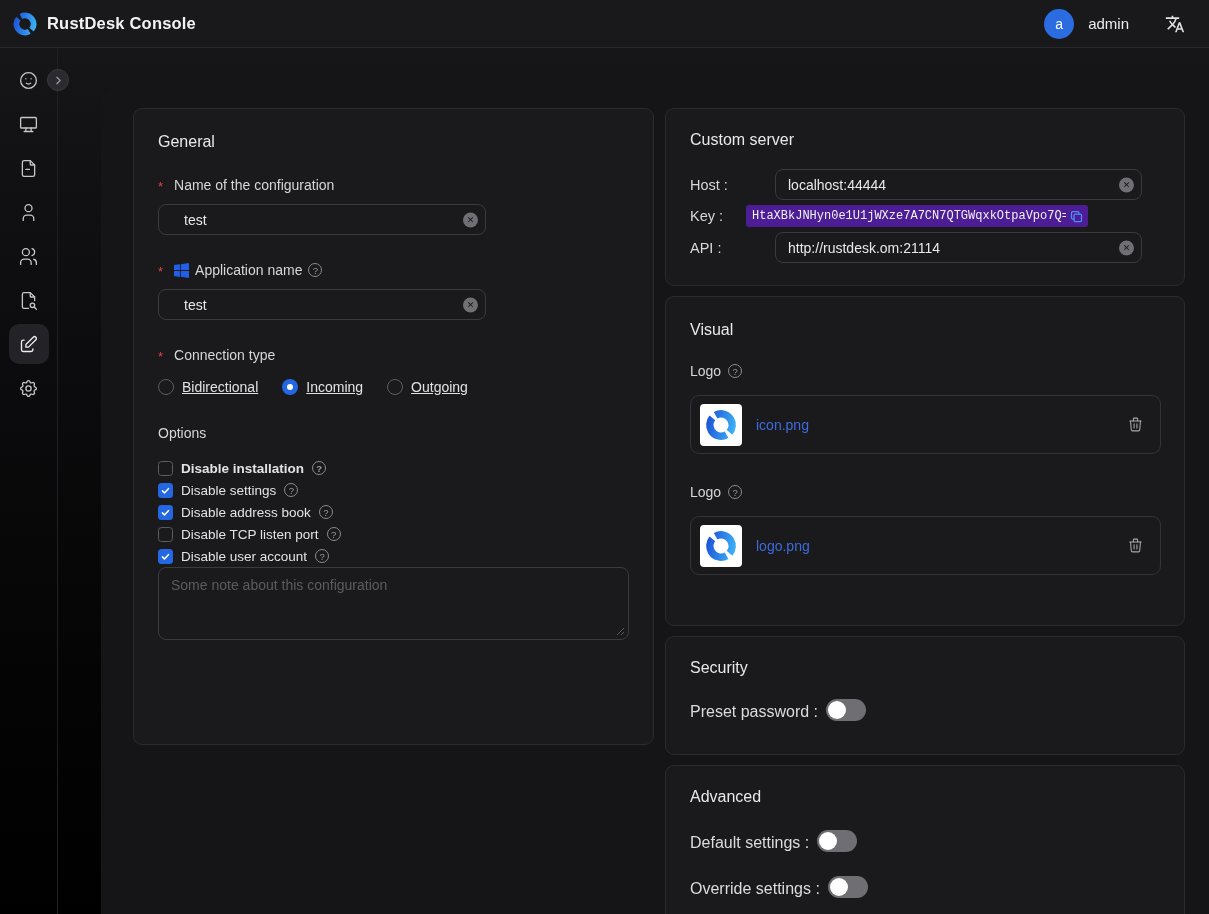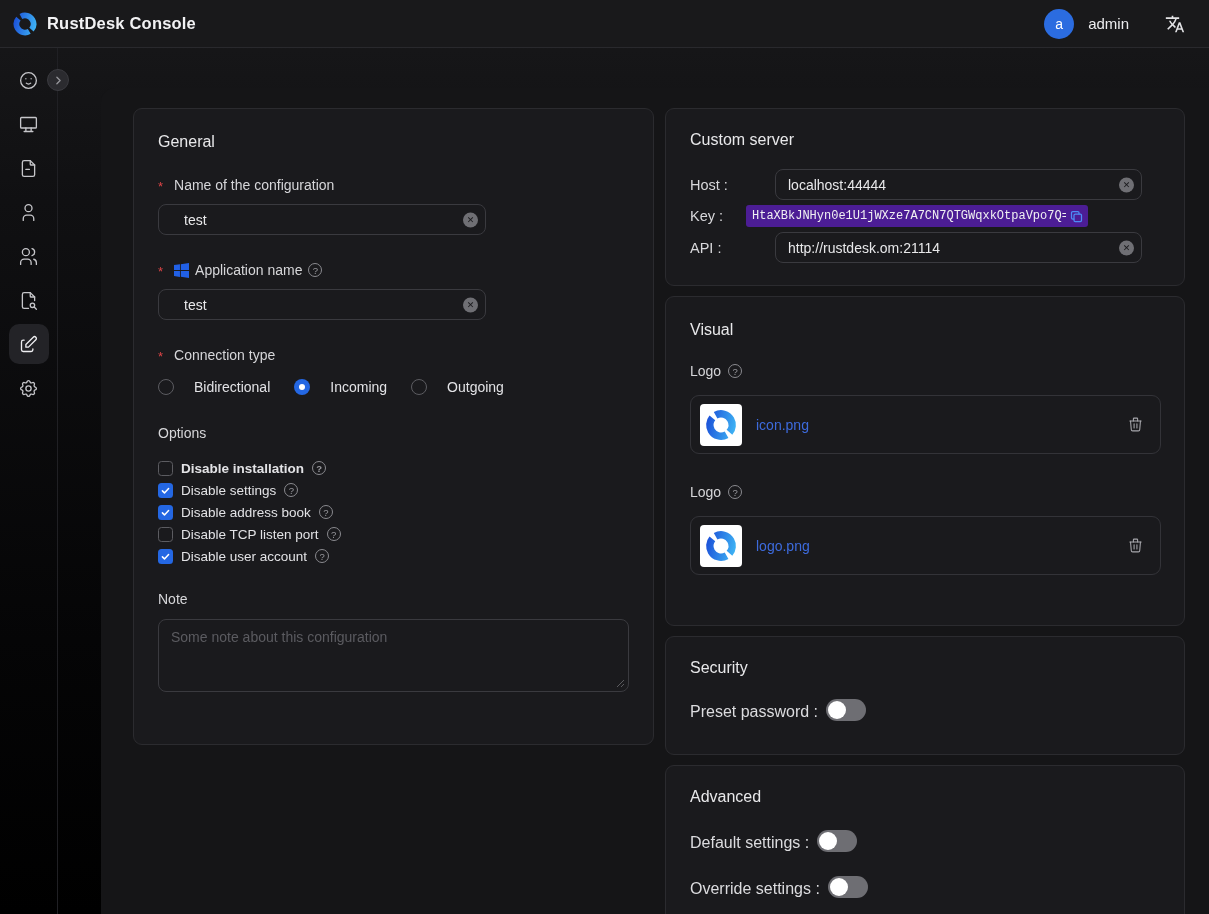--- a/index.html
+++ b/index.html
@@ -48,21 +48,21 @@
   .text-input input{ width:100%; height:100%; background:transparent; border:1px solid #3a3a3f;
     border-radius:8px; color:#e8e8ea; font-size:14px; padding:0 30px 0 25px; outline:none;
     font-family:"Liberation Sans", sans-serif;}
   .clear-btn{ position:absolute; right:8px; top:50%; transform:translateY(-50%);
     width:15px; height:15px; border-radius:50%; background:#6f6f74; color:#1a1a1d;
     font-size:9px; display:flex; align-items:center; justify-content:center; cursor:pointer; }
   .help-icon{ width:14px; height:14px; border:1.3px solid #8a8a8f; border-radius:50%;
     color:#9a9a9f; font-size:9.5px; display:inline-flex; align-items:center; justify-content:center;
     flex:none; }
   .radio-row{ display:flex; gap:24px; margin-bottom:30px; margin-top:16px;}
-  .radio{ display:flex; align-items:center; gap:20px; font-size:14px; color:#e2e2e5; cursor:pointer;}
+  .radio{ display:flex; align-items:center; gap:8px; font-size:14px; color:#e2e2e5; cursor:pointer;text-decoration:underline;}
   .radio-dot{ width:16px; height:16px; border-radius:50%; border:1.5px solid #5c5c61; flex:none;}
   .radio.selected .radio-dot{ border:none; background:#2467e3; position:relative;}
   .radio.selected .radio-dot::after{ content:""; position:absolute; left:5px; top:5px;
     width:6px; height:6px; border-radius:50%; background:#fff;}
   .options-label{ font-size:14px; color:#d6d6d9; margin-bottom:16px; }
   .check-row{ display:flex; align-items:center; gap:8px; height:22px; font-size:13.5px;
     color:#e2e2e5; cursor:pointer;}
   .check-row.bold{ font-weight:700; }
   .checkbox{ width:15px; height:15px; border-radius:3.5px; border:1.5px solid #5c5c61; flex:none;}
   .check-row.checked .checkbox{ border:none; background:#2467e3;
@@ -295,21 +295,20 @@
     <label class="check-row checked">
       <span class="checkbox">
         <svg viewBox="0 0 16 16" width="11" height="11" fill="none" stroke="#fff" stroke-width="2.2" stroke-linecap="round" stroke-linejoin="round">
             <path d="M3.5 8.5l3 3L12.5 5"></path>
           </svg>
       </span>
       <span>Disable user account</span>
       <span class="help-icon">?</span>
     </label>
 
-    <div class="note-label">Note</div>
     <div class="note-wrap">
       <textarea placeholder="Some note about this configuration" style=""></textarea>
       <span class="resize-grip">
         <svg viewBox="0 0 9 9" width="9" height="9" stroke="#6a6a6f" stroke-width="1">
             <path d="M8 1L1 8M8 5L5 8"></path>
           </svg>
       </span>
     </div>
   </section>
 

